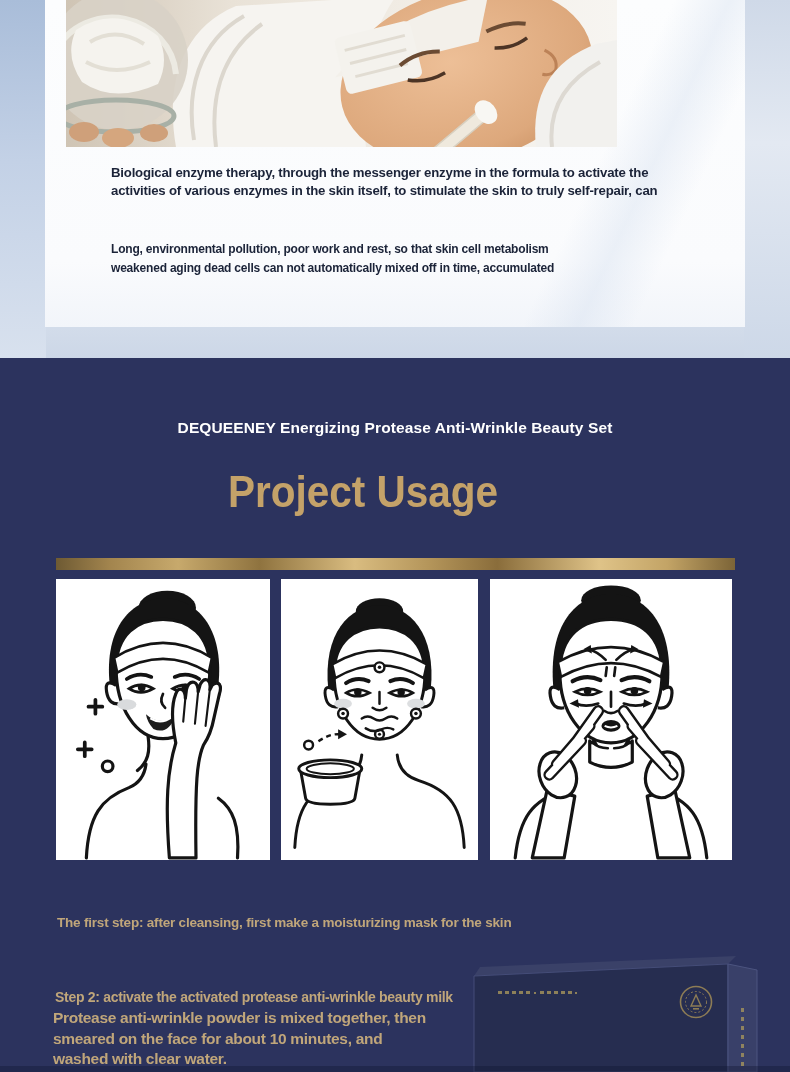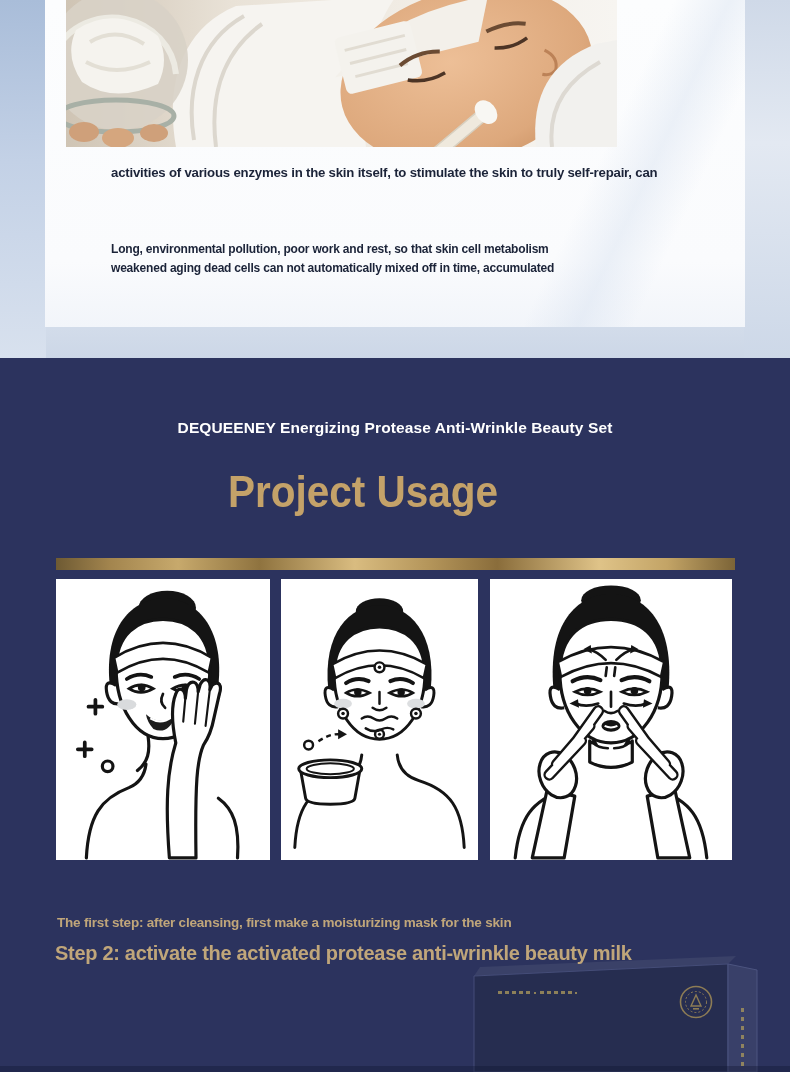--- a/index.html
+++ b/index.html
@@ -48,21 +48,21 @@
       #d9bc80 44%,#b4955a 55%,#8a6d3b 65%,#dfc388 80%,#c3a466 90%,#7c6437 100%);}
 
   .panel{position:absolute;top:221px;height:281px;background:#ffffff;}
   .panel svg{display:block;width:100%;height:100%;}
   .panel.p1{left:56px;width:214px;}
   .panel.p2{left:281px;width:197px;}
   .panel.p3{left:490px;width:242px;}
 
   .instr{position:absolute;color:#c0a67a;font-weight:bold;}
   .instr1{left:57px;top:557px;font-size:13.5px;letter-spacing:-.2px;white-space:nowrap;}
-  .instr2{left:55px;top:584px;font-size:20px;letter-spacing:-.3px;white-space:nowrap;z-index:3;text-align:center;}
+  .instr2{left:55px;top:631px;font-size:14px;letter-spacing:-.3px;white-space:nowrap;z-index:3;text-align:center;}
   .instr3{left:53px;top:650px;font-size:15.5px;line-height:20.5px;letter-spacing:-.3px;z-index:3;}
   .instr3 .ln{white-space:nowrap;}
 
   .product-box{position:absolute;left:460px;top:592px;width:330px;height:122px;z-index:2;}
   .bottom-shade{position:absolute;left:0;bottom:0;width:790px;height:6px;
     background:rgba(15,20,45,.35);z-index:4;}
 </style>
 </head>
 <body>
 
@@ -124,20 +124,21 @@
           <path d="M10,30 Q50,4 92,36 Q104,60 92,84 Q48,104 16,82 Q-2,56 10,30 Z" fill="#f5f3ee"></path>
           <path d="M24,42 Q50,26 78,44 M20,62 Q50,78 84,62" stroke="#e3dfd5" stroke-width="4" fill="none"></path>
           <ellipse cx="50" cy="116" rx="58" ry="16" fill="none" stroke="#a8b0a6" stroke-width="5"></ellipse>
           <ellipse cx="18" cy="132" rx="15" ry="10" fill="#cfa07a"></ellipse>
           <ellipse cx="52" cy="138" rx="16" ry="10" fill="#d5a67e"></ellipse>
           <ellipse cx="88" cy="133" rx="14" ry="9" fill="#cfa07a"></ellipse>
         </svg>
       </div>
 
       <div class="para para1">
+        <div class="ln">Biological enzyme therapy, through the messenger enzyme in the formula to activate the</div>
         <div class="ln">activities of various enzymes in the skin itself, to stimulate the skin to truly self-repair, can</div>
       </div>
       <div class="para para2">
         <div class="ln">Long, environmental pollution, poor work and rest, so that skin cell metabolism</div>
         <div class="ln">weakened aging dead cells can not automatically mixed off in time, accumulated</div>
       </div>
     </div>
   </div>
 
   <div class="navy-section">
@@ -306,17 +307,22 @@
             <rect x="281" y="85" width="3" height="4"></rect>
           <rect x="281" y="94" width="3" height="4"></rect>
             <rect x="281" y="103" width="3" height="4"></rect>
           <rect x="281" y="112" width="3" height="4"></rect>
         </g>
       </svg>
     </div>
 
     <div class="instr instr1">The first step: after cleansing, first make a moisturizing mask for the skin</div>
     <div class="instr instr2">Step 2: activate the activated protease anti-wrinkle beauty milk</div>
+    <div class="instr instr3">
+      <div class="ln">Protease anti-wrinkle powder is mixed together, then</div>
+      <div class="ln">smeared on the face for about 10 minutes, and</div>
+      <div class="ln">washed with clear water.</div>
+    </div>
 
   </div>
 
   <div class="bottom-shade"></div>
 </div>
 
 </body></html>

